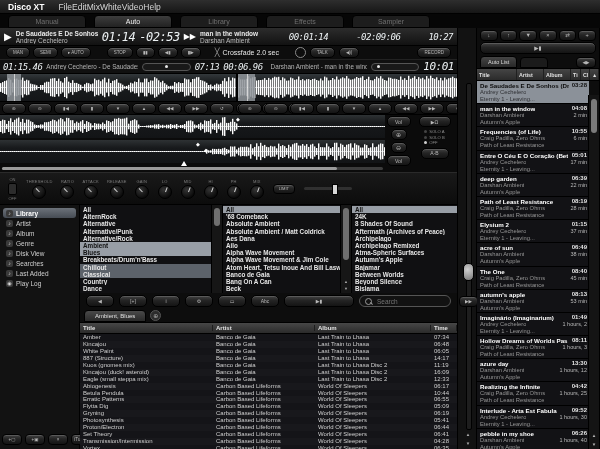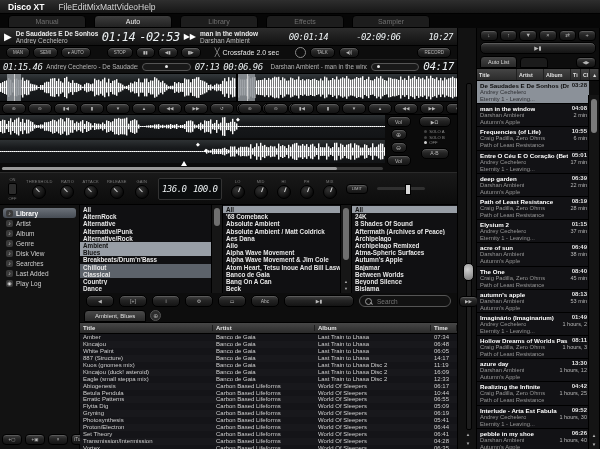--- a/index.html
+++ b/index.html
@@ -163,21 +163,21 @@
   .ple.sel .me,.ple.sel .cu{color:#2e2f33;}
   #plsb{position:absolute;right:0;top:67px;bottom:0;width:10px;background:#141414;border-left:1px solid #000;}
   #plsb .th{position:absolute;left:2px;right:2px;top:4px;height:34px;background:#7a7a7a;border-radius:3px;}
   #plsb .ar{position:absolute;left:0;right:0;text-align:center;font-size:4.5px;color:#b5b5b5;line-height:9px;}
 </style>
 </head>
 <body>
 
 <div id="menubar">
   <span class="app">Disco XT</span>
-  <span><span>File</span><span>Edit</span><span>Mix</span><span>Matt</span><span>Video</span><span>Help</span></span>
+  <span><span>File</span><span>Edit</span><span>Mix</span><span>White</span><span>Video</span><span>Help</span></span>
 </div>
 
 <div id="tabrow">
   <span style="display:flex;gap:8px">
       <span class="tab">Manual</span>
       <span class="tab sel">Auto</span>
       <span class="tab">Library</span>
       <span class="tab">Effects</span>
       <span class="tab">Sampler</span>
     </span>
@@ -233,21 +233,21 @@
       <span class="slabel" style="width:103px">Andrey Cechelero - De Saudades E</span>
       <span class="sslider" style="width:52px">
           <span class="dot" style="left:46%"></span>
         </span>
       <span class="dg stime">07:13</span>
       <span class="dg stime">00:06.96</span>
       <span class="slabel" style="width:108px;margin-left:4px">Darshan Ambient - man in the wind</span>
       <span class="sslider" style="width:52px">
           <span class="dot" style="left:10%"></span>
         </span>
-      <span class="dg btime">04:17</span>
+      <span class="dg btime">10:01</span>
     </div>
 
     <div id="zoomwaves">
       <div class="zw" style="width:236px">
         <span id="zwA"><svg width="236" height="27" style="display:block">
               <rect x="0" y="13" width="236" height="1" fill="#cfd3d6" opacity=".7"></rect>
               <g fill="#fff">
                 <rect x="0" y="9.1" width="1.4" height="8.8"></rect>
                 <rect x="2" y="8.1" width="1.4" height="10.8"></rect>
                 <rect x="4" y="6.9" width="1.4" height="13.1"></rect>
@@ -995,24 +995,20 @@
               <i style="transform-origin:50% 5px;transform:rotate(-45deg)"></i>
             </span>
         </span>
           <span class="kwrap">
           <span class="klbl">GAIN</span>
           <span class="knob sm">
               <i style="transform-origin:50% 5px;transform:rotate(-45deg)"></i>
             </span>
         </span>
         </span>
-      <span id="bpmbox">
-        <span class="dg">136.0</span>
-        <span class="dg">100.0</span>
-      </span>
       <span style="display:flex;gap:9px;align-items:flex-end">
           <span class="kwrap">
           <span class="klbl">LO</span>
           <span class="knob sm">
               <i style="transform-origin:50% 5px;transform:rotate(20deg)"></i>
             </span>
         </span>
           <span class="kwrap">
           <span class="klbl">MID</span>
           <span class="knob sm">

